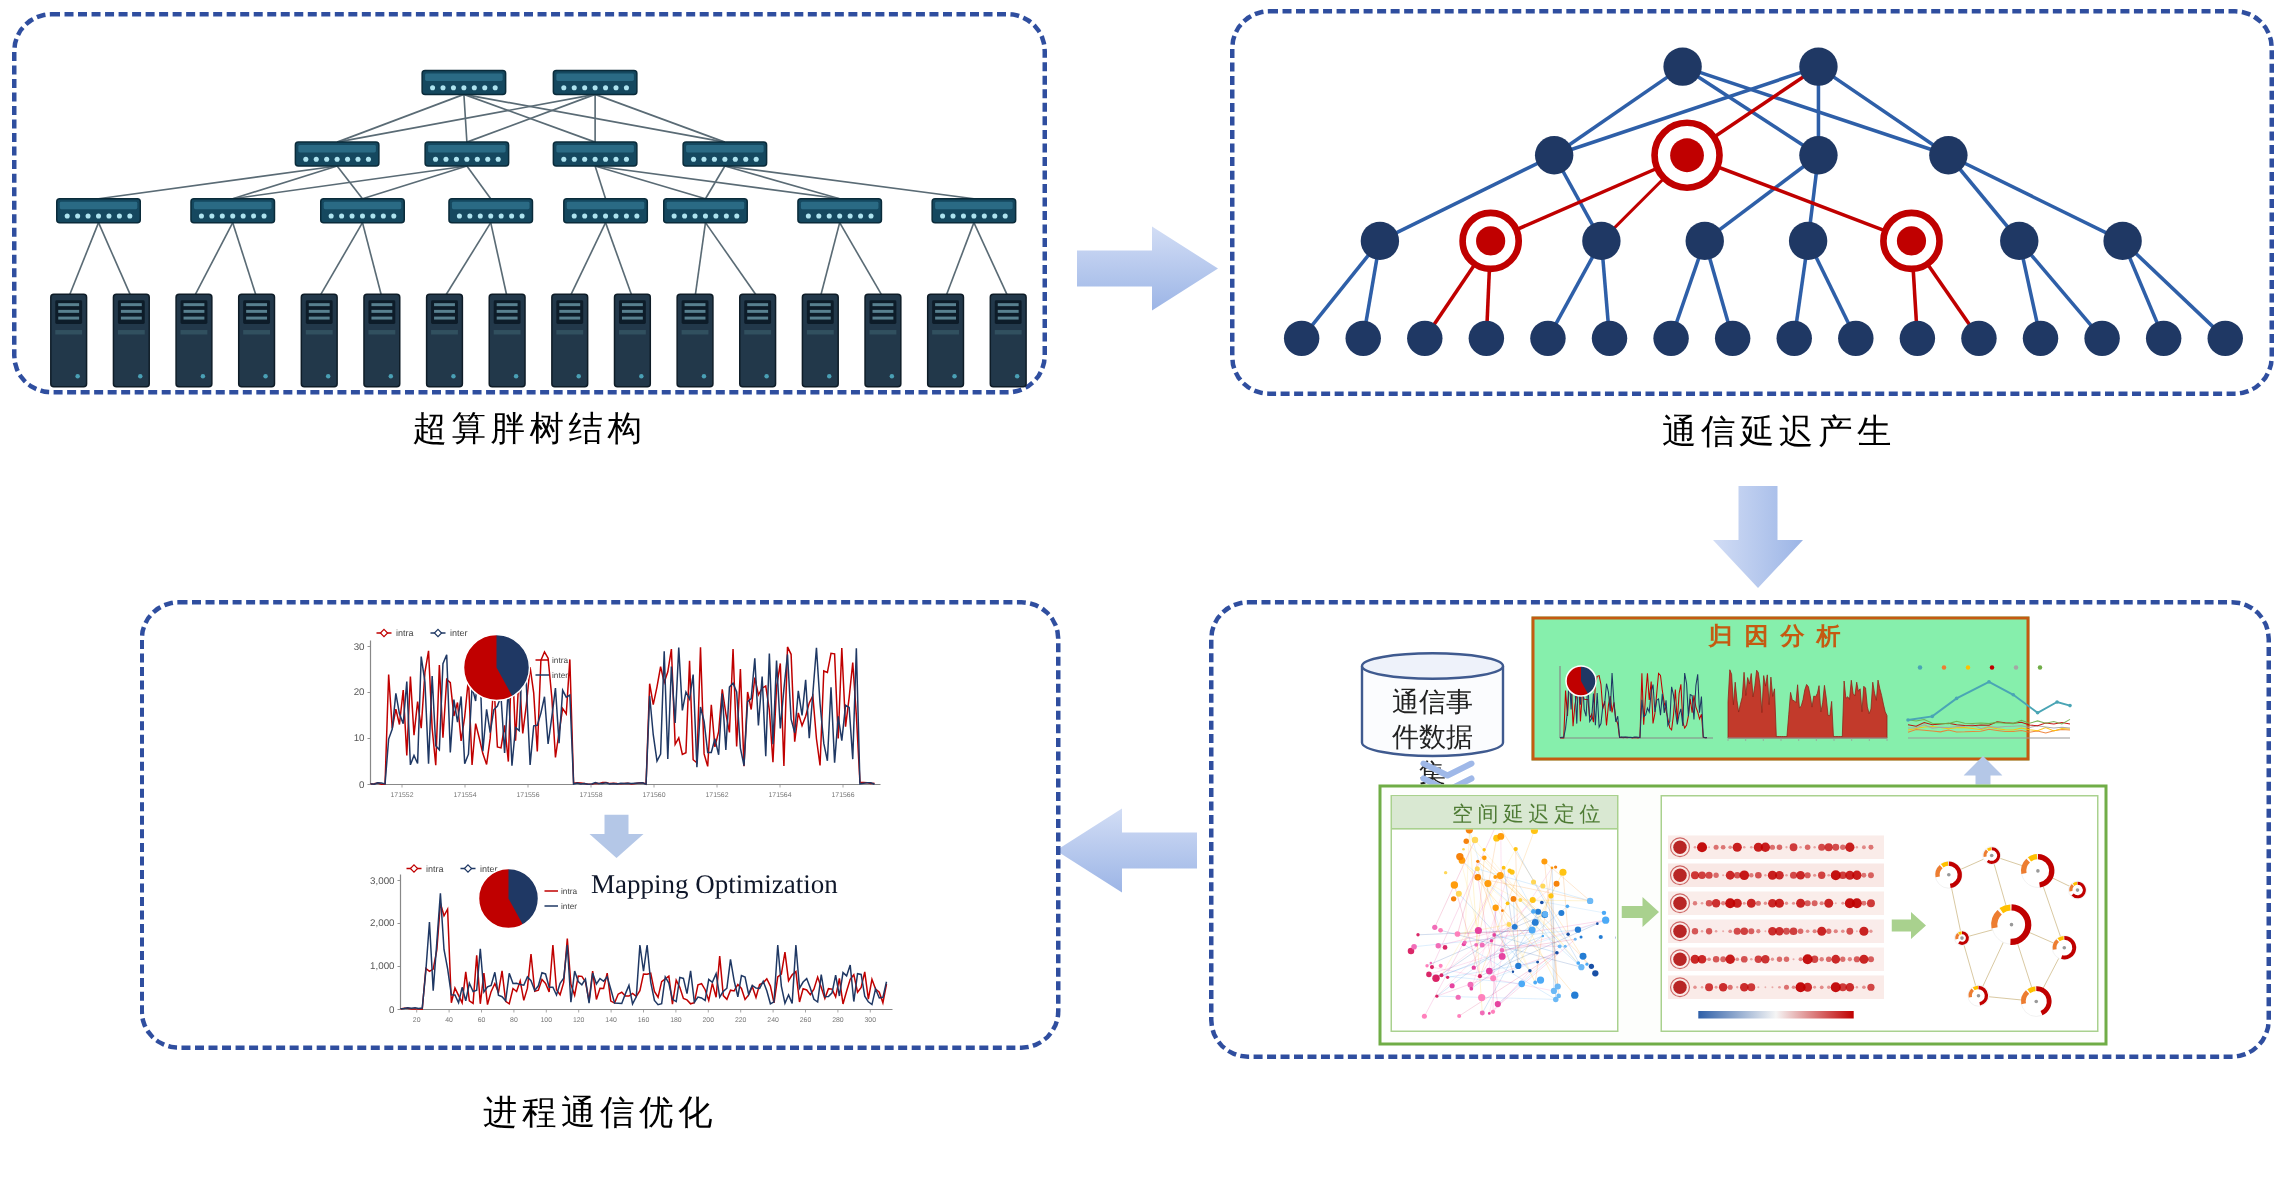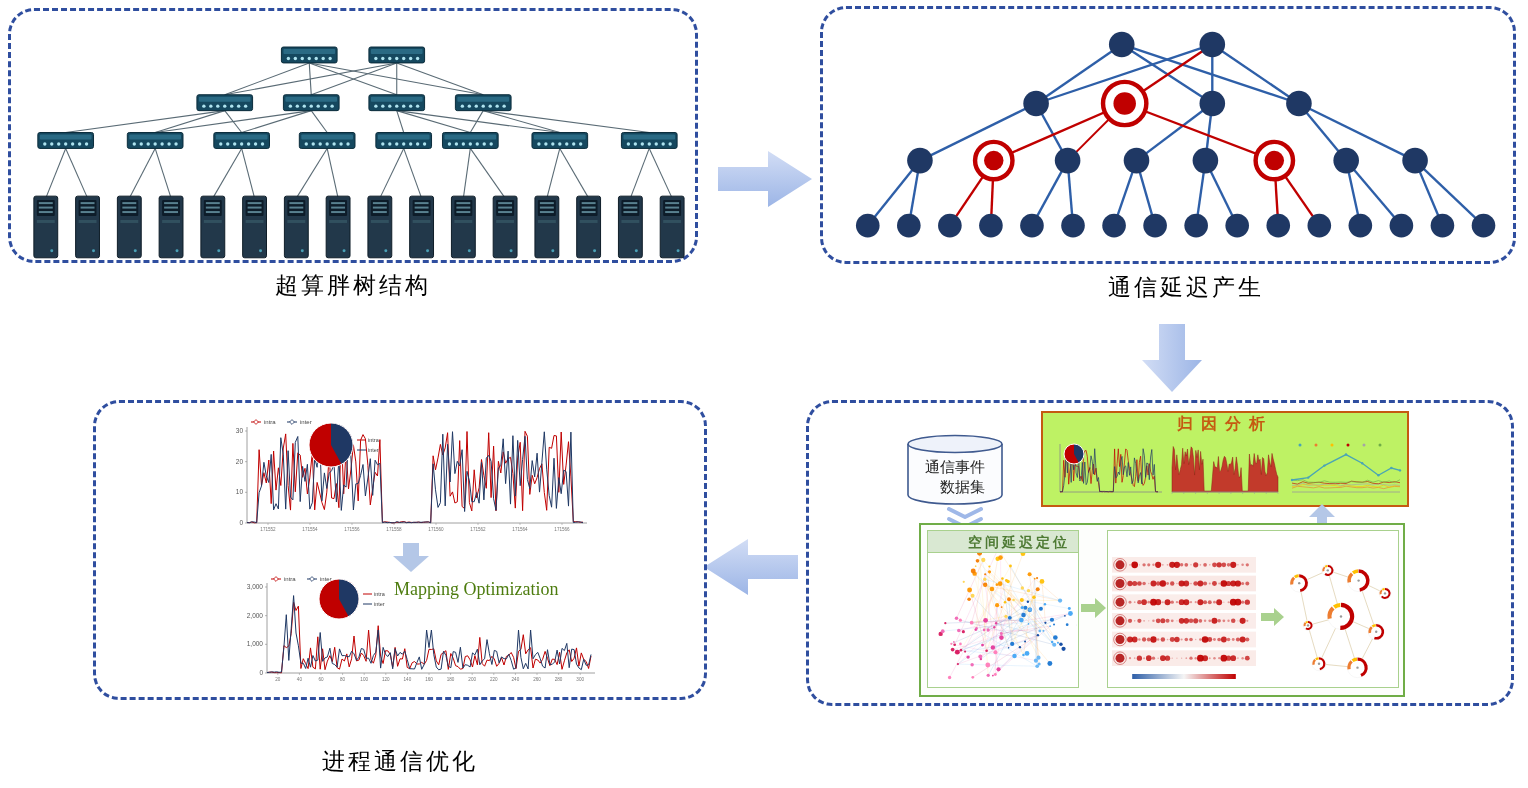--- a/index.html
+++ b/index.html
@@ -13,61 +13,61 @@
   #p-pclvis{left:806px;top:400px;width:708px;height:306px;}
   #p-opt{left:93px;top:400px;width:614px;height:300px;}
 
   .panel > svg.fig{display:block;width:100%;height:100%;}
 
   .caption{position:absolute;text-align:center;font-family:"Liberation Serif","DejaVu Serif",serif;
            font-size:23px;color:#000;letter-spacing:3px;}
   #cap-fattree{left:8px;top:270px;width:690px;}
   #cap-delay{left:838px;top:272px;width:696px;}
   #cap-pclvis{left:806px;top:716px;width:708px;}
-  #cap-opt{left:93px;top:746px;width:614px;}
+  #cap-opt{left:93px;top:726px;width:614px;}
 
   .arrow{position:absolute;}
   #arrow-right{left:718px;top:148px;}
   #arrow-down{left:1140px;top:324px;}
   #arrow-left{left:702px;top:536px;}
 
   
   #cyl{position:absolute;left:96px;top:30px;width:100px;height:74px;}
   #cyl svg{position:absolute;left:0;top:0;}
-  .cyl-label{position:absolute;left:20px;top:24px;width:60px;text-align:right;
-             font-size:15px;line-height:1.3;color:#222;}
+  .cyl-label{position:absolute;left:20px;top:24px;width:60px;text-align:center;
+             font-size:18px;line-height:1.3;color:#222;}
   #chev{position:absolute;left:134px;top:104px;}
 
-  .orange-box{position:absolute;left:232px;top:8px;width:368px;height:96px;
-              border:2.5px solid #c55a11;background:#bef264;}
+  .orange-box{position:absolute;left:212px;top:8px;width:332px;height:96px;
+              border:2.5px solid #c55a11;background:#86efac;}
   .orange-title{text-align:center;font-size:16px;font-weight:bold;color:#c55a11;
                 letter-spacing:8px;margin-top:1px;font-family:"Liberation Serif","DejaVu Serif",serif;}
   #svg-attrib{position:absolute;left:1px;top:21px;width:362px;height:70px;}
 
   #uparrow{position:absolute;left:500px;top:101px;}
 
   .green-box{position:absolute;left:110px;top:120px;width:486px;height:174px;
              border:2.5px solid #70ad47;background:#fdfefc;}
   .sub{position:absolute;border:1.5px solid #a9d18e;background:#fff;}
-  .sub-header{height:22px;background:#d9e8d2;color:#4e7b34;font-weight:bold;font-size:14px;
+  .sub-header{height:22px;background:#d9e8d2;color:#4e7b34;font-weight:normal;font-size:14px;
               text-align:center;line-height:22px;letter-spacing:3px;border-bottom:1px solid #a9d18e;padding-left:32px;}
   #sub-spatial{left:6px;top:5px;width:152px;height:158px;}
   #sub-temporal{left:186px;top:5px;width:292px;height:158px;}
   #svg-spatial{position:absolute;left:0;top:22px;}
   #svg-heatmap{position:absolute;left:2px;top:24px;}
   #svg-glyphs{position:absolute;left:178px;top:24px;}
   #garrow1{position:absolute;left:160px;top:72px;}
   #garrow2{position:absolute;left:153px;top:76px;}
 
   
   #svg-opt-top{position:absolute;left:115px;top:12px;}
   #arrow-small-down{position:absolute;left:296px;top:140px;}
   #svg-opt-bottom{position:absolute;left:125px;top:170px;}
   .mapping-label{position:absolute;left:298px;top:176px;width:230px;
-                 font-family:"Liberation Serif","DejaVu Serif",serif;font-size:18px;color:#4d7c0f;}
+                 font-family:"Liberation Serif","DejaVu Serif",serif;font-size:18px;color:#0f172a;}
 </style>
 </head>
 <body>
 
 <div class="canvas">
 
   <div class="panel" id="p-fattree">
     <svg class="fig" id="svg-fattree" viewBox="0 0 688 250">
         <line x1="300" y1="52" x2="215" y2="84" stroke="#5a6b75" stroke-width="1.1"></line>
         <line x1="300" y1="52" x2="302" y2="84" stroke="#5a6b75" stroke-width="1.1"></line>

